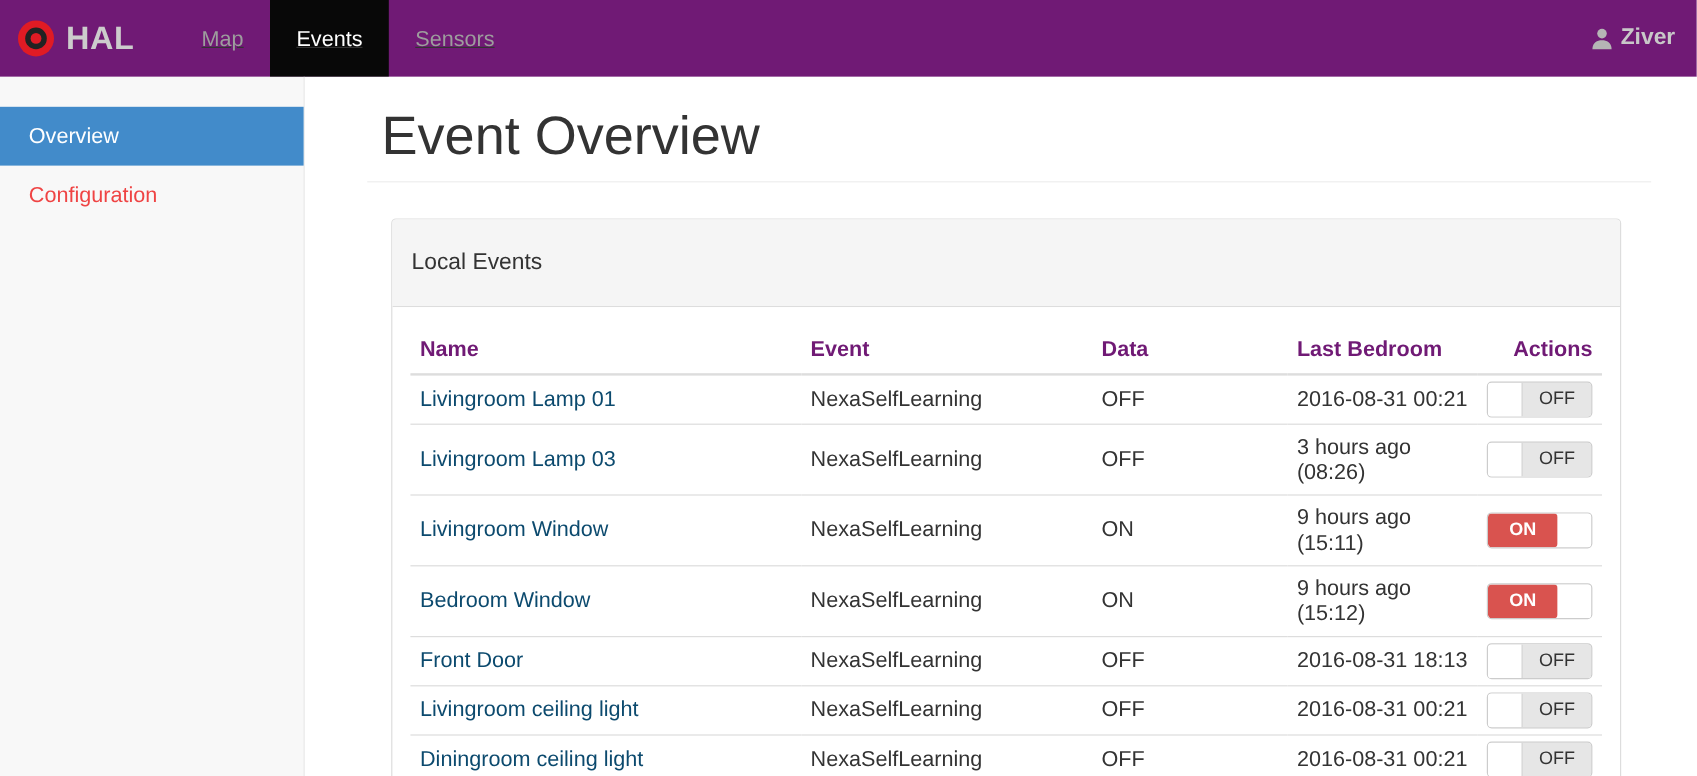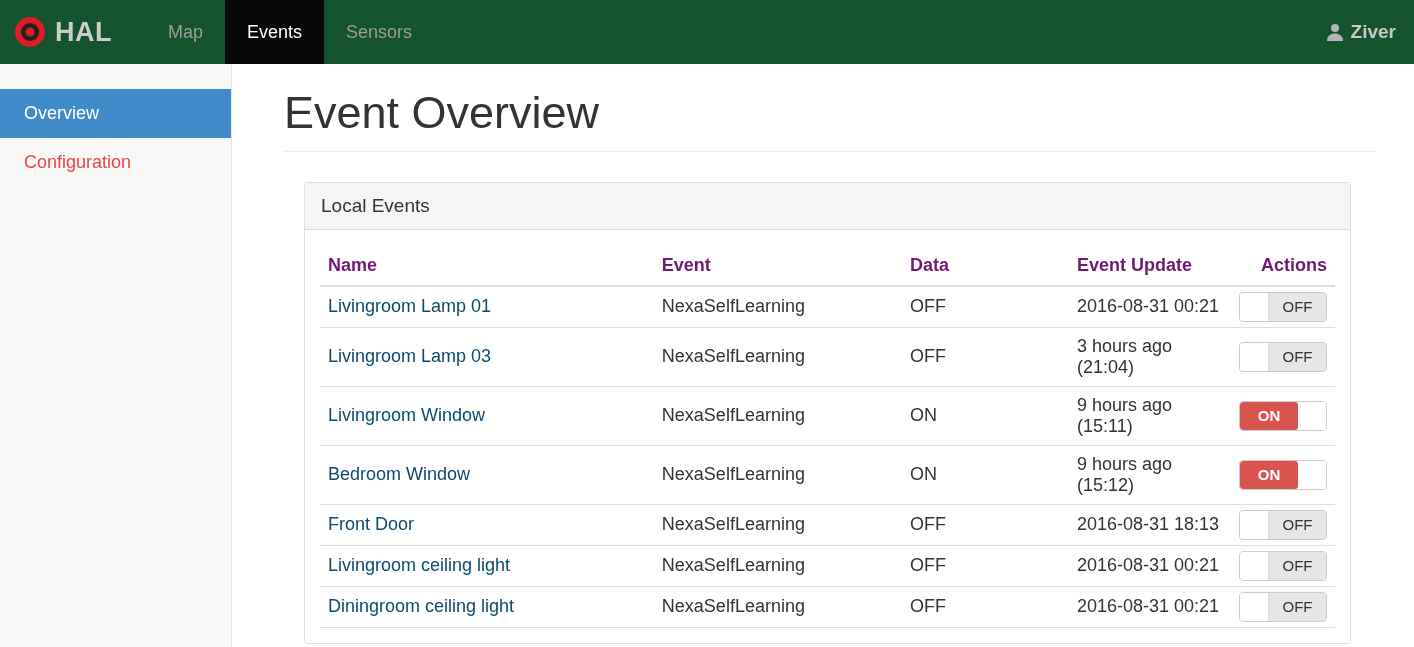--- a/index.html
+++ b/index.html
@@ -6,41 +6,42 @@
   html, body { width: 1414px; height: 647px; overflow: hidden; }
   body {
     font-family: "Liberation Sans", sans-serif;
     background: #ffffff;
     color: #333;
   }
 
   
   .navbar {
     height: 64px;
-    background: #14532d;
+    background: #701a75;
     display: flex;
     align-items: stretch;
   }
   .brand {
     display: flex;
     align-items: center;
     gap: 9px;
     padding: 0 16px 0 14px;
     cursor: pointer;
   }
   .brand-text {
     font-size: 27px;
     font-weight: bold;
     color: #cccccc;
     letter-spacing: 0.5px;
   }
   .nav-items {
     display: flex;
     list-style: none;
     margin-left: 18px;
+    text-decoration: underline;
   }
   .nav-item {
     display: flex;
     align-items: center;
     padding: 0 22px;
     font-size: 18px;
     color: #9d9d9d;
     cursor: pointer;
   }
   .nav-item.active {
@@ -58,21 +59,21 @@
     font-weight: bold;
     cursor: pointer;
   }
 
   
   .layout {
     display: flex;
     height: 583px;
   }
   .sidebar {
-    width: 232px;
+    width: 254px;
     background: #f8f8f8;
     border-right: 1px solid #e7e7e7;
     padding-top: 25px;
     flex-shrink: 0;
   }
   .side-item {
     padding: 14px 24px;
     font-size: 18px;
     color: #ef4444;
     cursor: pointer;
@@ -90,34 +91,35 @@
   .page-header {
     margin-top: 24px;
     padding-bottom: 13px;
     border-bottom: 1px solid #eeeeee;
   }
   .page-title {
     font-size: 45px;
     font-weight: normal;
     color: #333333;
     line-height: 1.1;
+    margin-left: 12px;
   }
 
   
   .panel {
     margin: 30px 25px 0 20px;
     border: 1px solid #dddddd;
     border-radius: 4px;
     background: #fff;
   }
   .panel-heading {
     background: #f5f5f5;
     border-bottom: 1px solid #dddddd;
     border-radius: 3px 3px 0 0;
-    padding: 12px 16px;
+    padding: 25px 16px;
     font-size: 19px;
     color: #333333;
   }
   .panel-body { padding: 15px; }
 
   
   table {
     width: 100%;
     border-collapse: collapse;
     font-size: 18px;
@@ -222,21 +224,21 @@
 
     <section class="panel">
       <div class="panel-heading">Local Events</div>
       <div class="panel-body">
         <table>
           <thead>
             <tr>
               <th class="col-name">Name</th>
               <th class="col-type">Event</th>
               <th class="col-data">Data</th>
-              <th class="col-update">Event Update</th>
+              <th class="col-update">Last Bedroom</th>
               <th class="col-actions">Actions</th>
             </tr>
           </thead>
           <tbody>
   <tr>
     <td class="col-name"><a class="name-link">Livingroom Lamp 01</a></td>
     <td class="col-type">NexaSelfLearning</td>
     <td class="col-data">OFF</td>
     <td class="col-update">2016-08-31 00:21</td>
     <td class="col-actions">
@@ -245,21 +247,21 @@
                     <span class="lab off">OFF</span>
                   </span>
     </td>
   </tr>
 
 
   <tr>
     <td class="col-name"><a class="name-link">Livingroom Lamp 03</a></td>
     <td class="col-type">NexaSelfLearning</td>
     <td class="col-data">OFF</td>
-    <td class="col-update">3 hours ago (21:04)</td>
+    <td class="col-update">3 hours ago (08:26)</td>
     <td class="col-actions">
       <span class="toggle">
                     <span class="blank"></span>
                     <span class="lab off">OFF</span>
                   </span>
     </td>
   </tr>
 
   <tr>
     <td class="col-name"><a class="name-link">Livingroom Window</a></td>

